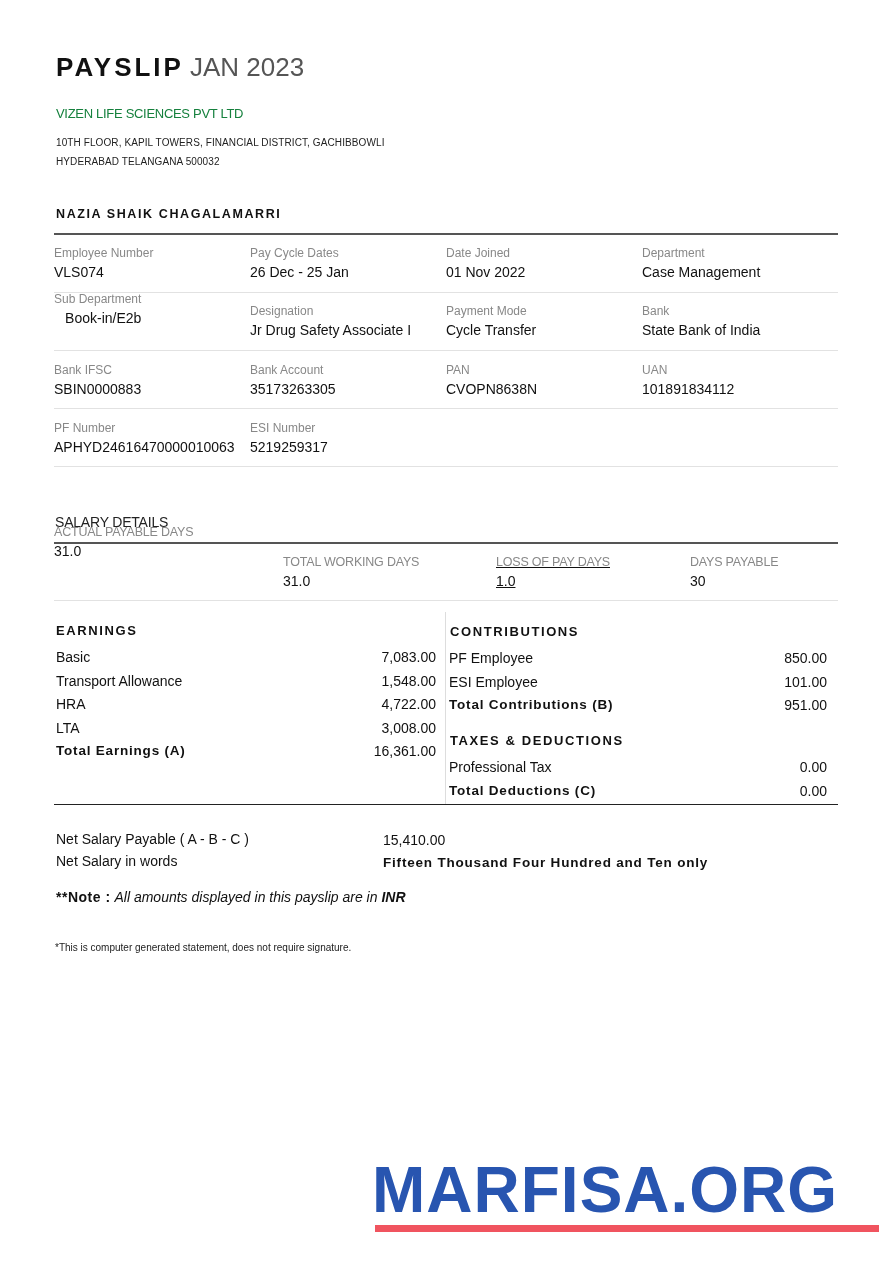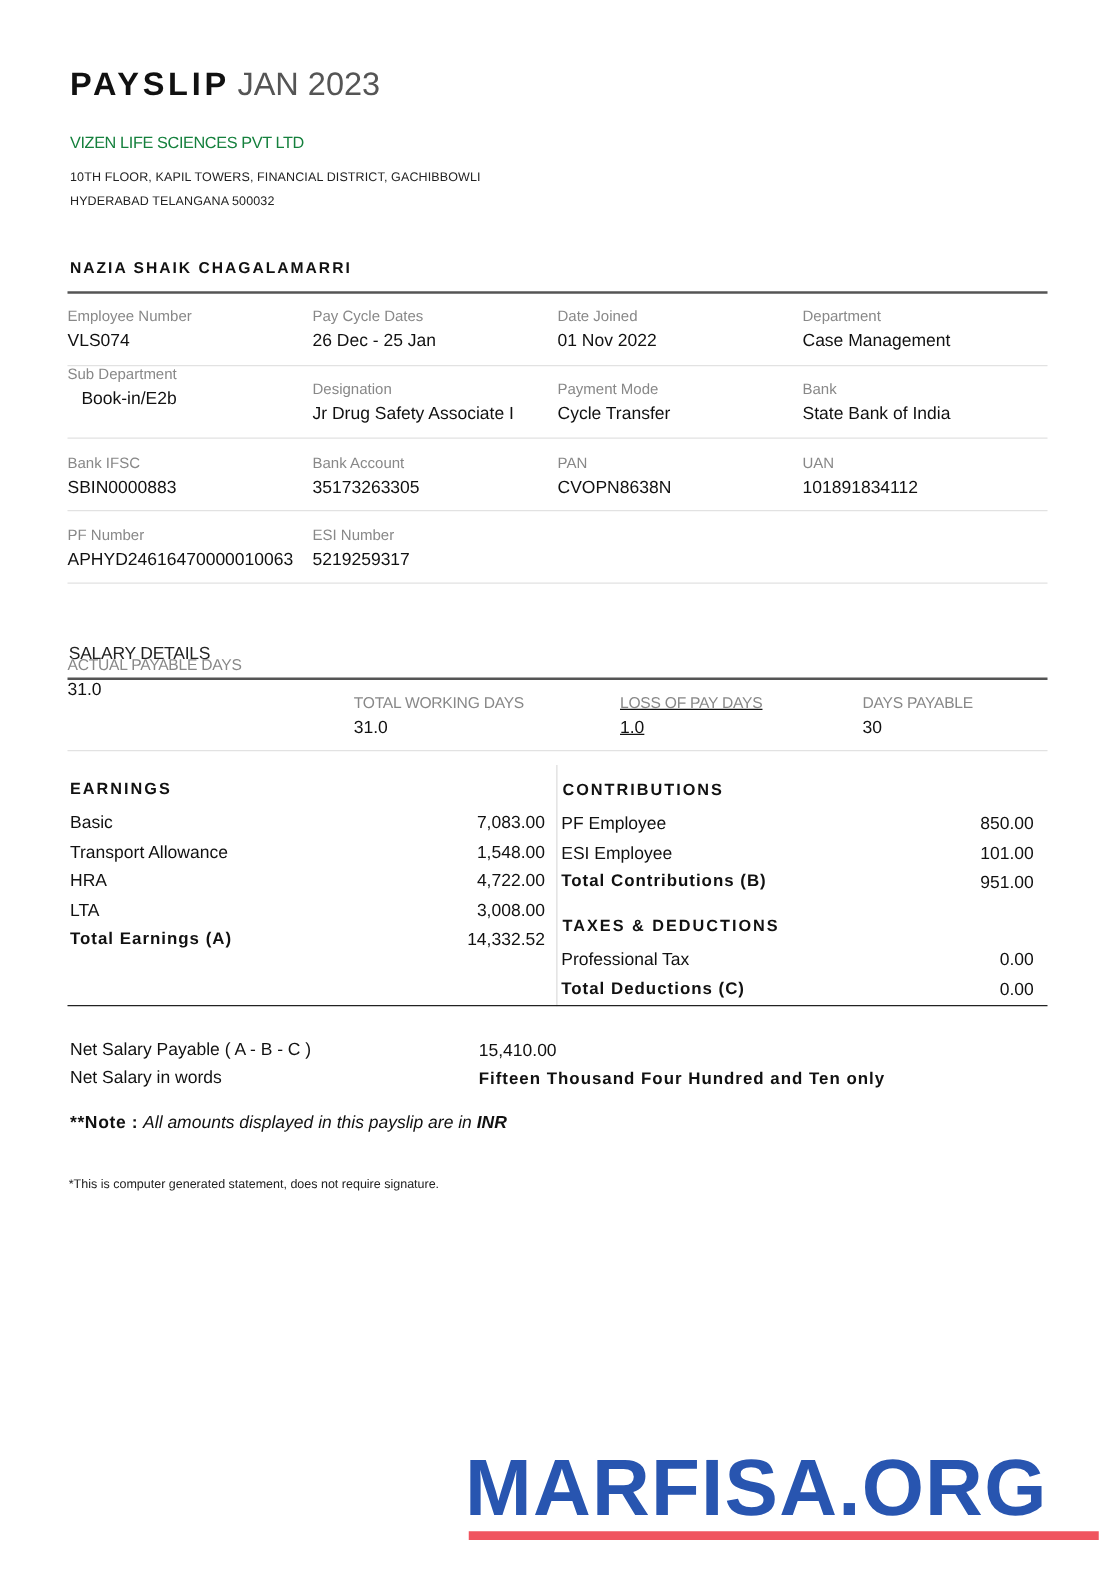--- a/index.html
+++ b/index.html
@@ -151,21 +151,21 @@
 <div class="hdr" style="left:56px; top:623px;">EARNINGS</div>
 <div class="row-l" style="left:56px; top:649px;">Basic</div>
 <div class="row-r" style="right:456px; top:649px;">7,083.00</div>
 <div class="row-l" style="left:56px; top:673px;">Transport Allowance</div>
 <div class="row-r" style="right:456px; top:673px;">1,548.00</div>
 <div class="row-l" style="left:56px; top:696px;">HRA</div>
 <div class="row-r" style="right:456px; top:696px;">4,722.00</div>
 <div class="row-l" style="left:56px; top:720px;">LTA</div>
 <div class="row-r" style="right:456px; top:720px;">3,008.00</div>
 <div class="row-l bold" style="left:56px; top:743px;">Total Earnings (A)</div>
-<div class="row-r" style="right:456px; top:743px;">14,332.52</div>
+<div class="row-r" style="right:456px; top:743px;">16,361.00</div>
 
 <div class="hdr" style="left:450px; top:624px;">CONTRIBUTIONS</div>
 <div class="row-l" style="left:449px; top:650px;">PF Employee</div>
 <div class="row-r" style="right:65px; top:650px;">850.00</div>
 <div class="row-l" style="left:449px; top:674px;">ESI Employee</div>
 <div class="row-r" style="right:65px; top:674px;">101.00</div>
 <div class="row-l bold" style="left:449px; top:697px;">Total Contributions (B)</div>
 <div class="row-r" style="right:65px; top:697px;">951.00</div>
 
 <div class="hdr" style="left:450px; top:733px;">TAXES &amp; DEDUCTIONS</div>

